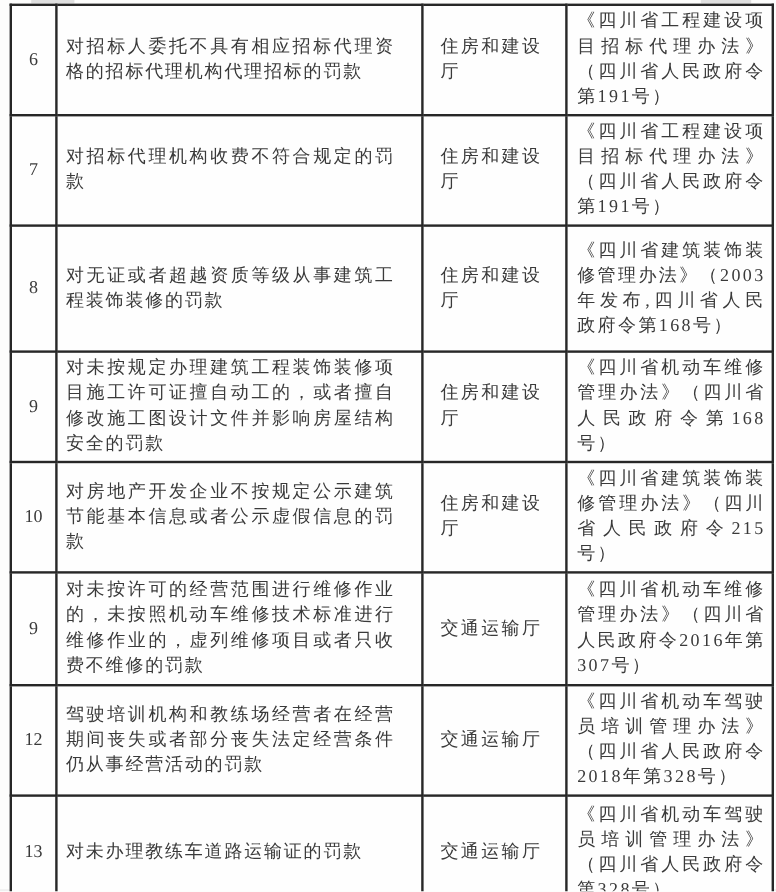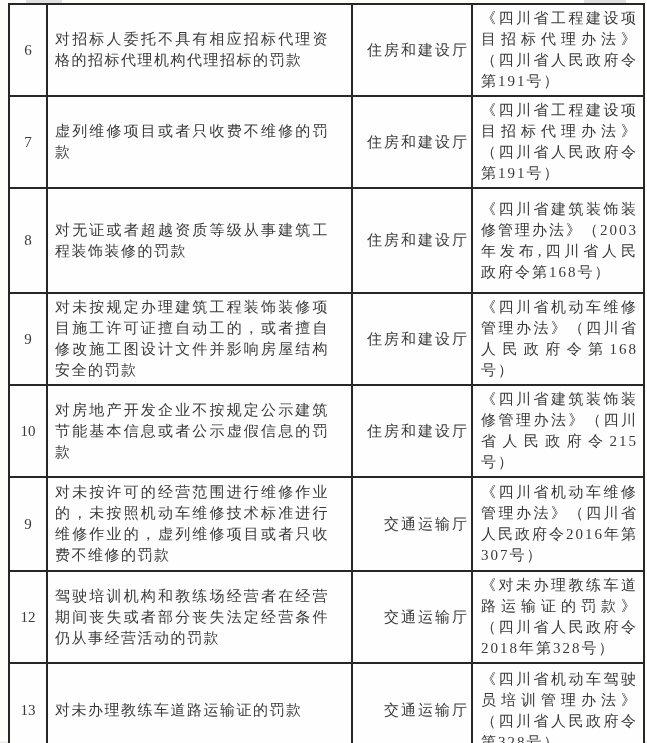--- a/index.html
+++ b/index.html
@@ -49,23 +49,23 @@
     text-align: center;
     letter-spacing: 0;
     padding: 0;
   }
   .penalty-table td.desc {
     text-align: justify;
     text-justify: inter-character;
     padding: 3px 22px 3px 7px;
   }
   .penalty-table td.dept {
-    text-align: right;
+    text-align: left;
     letter-spacing: 2px;
-    padding: 3px 2px;
+    padding: 3px 14px;
   }
   .penalty-table td.basis {
     text-align: justify;
     text-justify: inter-character;
     letter-spacing: 2px;
     padding: 3px 5px 3px 8px;
   }
   
   .penalty-table tr:nth-child(1) { height: 88px; }
   .penalty-table tr:nth-child(2) { height: 88px; }
@@ -94,21 +94,21 @@
     </colgroup>
     <tbody>
       <tr>
         <td class="num">6</td>
         <td class="desc">对招标人委托不具有相应招标代理资格的招标代理机构代理招标的罚款</td>
         <td class="dept">住房和建设厅</td>
         <td class="basis">《四川省工程建设项目招标代理办法》（四川省人民政府令第191号）</td>
       </tr>
       <tr>
         <td class="num">7</td>
-        <td class="desc">虚列维修项目或者只收费不维修的罚款</td>
+        <td class="desc">对招标代理机构收费不符合规定的罚款</td>
         <td class="dept">住房和建设厅</td>
         <td class="basis">《四川省工程建设项目招标代理办法》（四川省人民政府令第191号）</td>
       </tr>
       <tr>
         <td class="num">8</td>
         <td class="desc">对无证或者超越资质等级从事建筑工程装饰装修的罚款</td>
         <td class="dept">住房和建设厅</td>
         <td class="basis">《四川省建筑装饰装修管理办法》（2003年发布,四川省人民政府令第168号）</td>
       </tr>
       <tr>
@@ -126,21 +126,21 @@
       <tr>
         <td class="num">9</td>
         <td class="desc">对未按许可的经营范围进行维修作业的，未按照机动车维修技术标准进行维修作业的，虚列维修项目或者只收费不维修的罚款</td>
         <td class="dept">交通运输厅</td>
         <td class="basis">《四川省机动车维修管理办法》（四川省人民政府令2016年第307号）</td>
       </tr>
       <tr>
         <td class="num">12</td>
         <td class="desc">驾驶培训机构和教练场经营者在经营期间丧失或者部分丧失法定经营条件仍从事经营活动的罚款</td>
         <td class="dept">交通运输厅</td>
-        <td class="basis">《对未办理教练车道路运输证的罚款》（四川省人民政府令2018年第328号）</td>
+        <td class="basis">《四川省机动车驾驶员培训管理办法》（四川省人民政府令2018年第328号）</td>
       </tr>
       <tr>
         <td class="num">13</td>
         <td class="desc">对未办理教练车道路运输证的罚款</td>
         <td class="dept">交通运输厅</td>
         <td class="basis">《四川省机动车驾驶员培训管理办法》（四川省人民政府令第328号）</td>
       </tr>
     </tbody>
   </table>
 </div>

